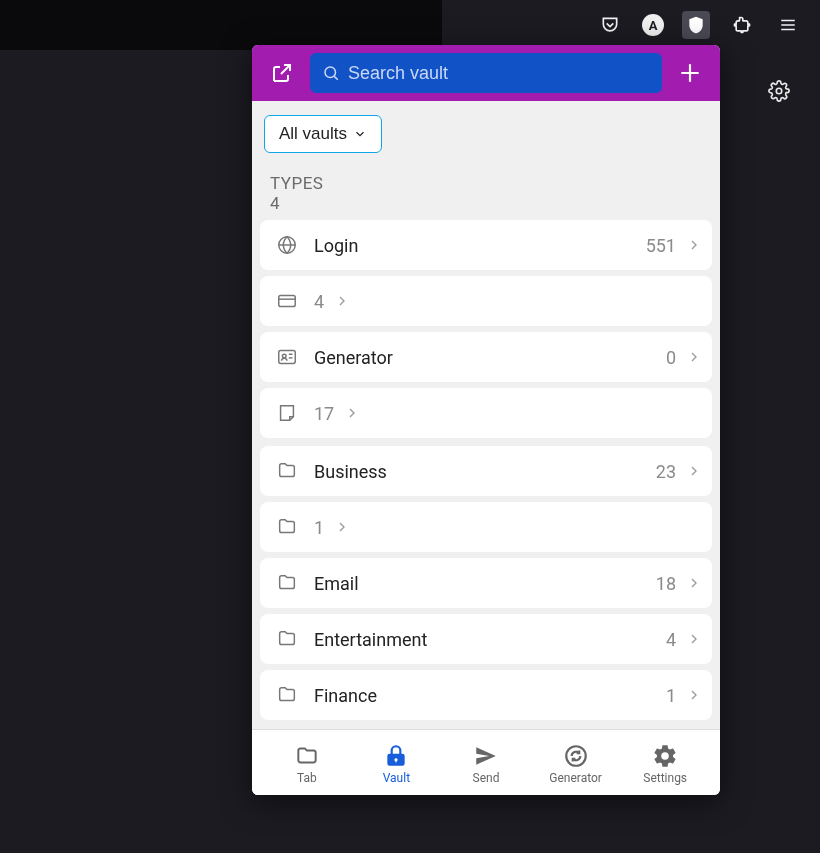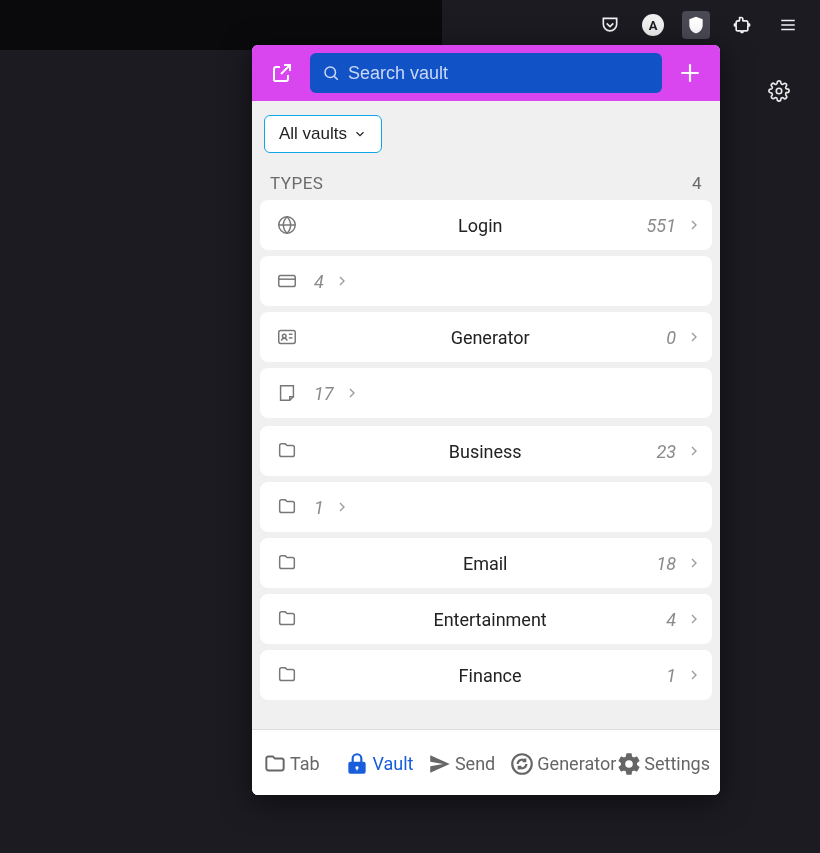--- a/index.html
+++ b/index.html
@@ -57,21 +57,21 @@
       width: 468px;
       height: 750px;
       background: #f0f0f0;
       border-radius: 6px;
       box-shadow: 0 6px 30px rgba(0,0,0,0.6);
       display: flex;
       flex-direction: column;
       overflow: hidden;
     }
     .popup-header {
-      background: #d946ef;
+      background: #a21caf;
       height: 56px;
       display: flex;
       align-items: center;
       padding: 0 14px;
       gap: 12px;
     }
     .popup-header-btn {
       width: 32px; height: 32px;
       display: flex; align-items: center; justify-content: center;
       color: #fff;
@@ -121,22 +121,23 @@
       align-items: center;
       gap: 6px;
     }
     .section-header {
       display: flex;
       justify-content: space-between;
       padding: 10px 18px 6px;
       color: #6b6b6b;
       font-size: 17px;
       letter-spacing: 0.5px;
-    }
-    .list { padding: 1px 8px; text-align: center; }
+      flex-direction: column;
+    }
+    .list { padding: 1px 8px; }
     .row {
       background: #fff;
       border-radius: 8px;
       margin-bottom: 6px;
       height: 50px;
       display: flex;
       align-items: center;
       padding: 0 10px 0 14px;
       cursor: pointer;
     }
@@ -148,38 +149,38 @@
     }
     .row-label {
       flex: 1;
       font-size: 18px;
       color: #222;
     }
     .row-count {
       font-size: 18px;
       color: #8a8a8a;
       margin-right: 10px;
-      font-style: italic;
     }
     .row-chevron { color: #9a9a9a; }
     .bottom-nav {
       height: 66px;
       background: #fff;
       border-top: 1px solid #ddd;
       display: flex;
       justify-content: space-around;
       align-items: center;
       padding: 4px 10px 2px;
     }
     .nav-item {
       display: flex;
+      flex-direction: column;
       align-items: center;
       gap: 2px;
       color: #666;
-      font-size: 18px;
+      font-size: 12px;
       cursor: pointer;
       flex: 1;
     }
     .nav-item.active { color: #175ddc; text-align: center; }
     .nav-icon {
       width: 26px; height: 26px;
       display: flex; align-items: center; justify-content: center;
     }
     svg { display: block; }
   </style>

